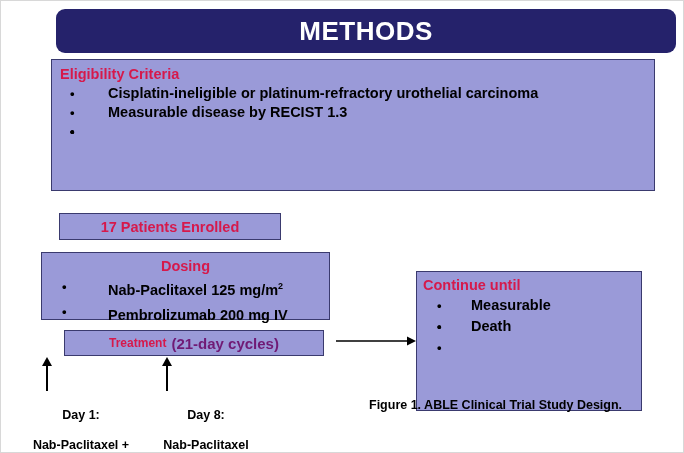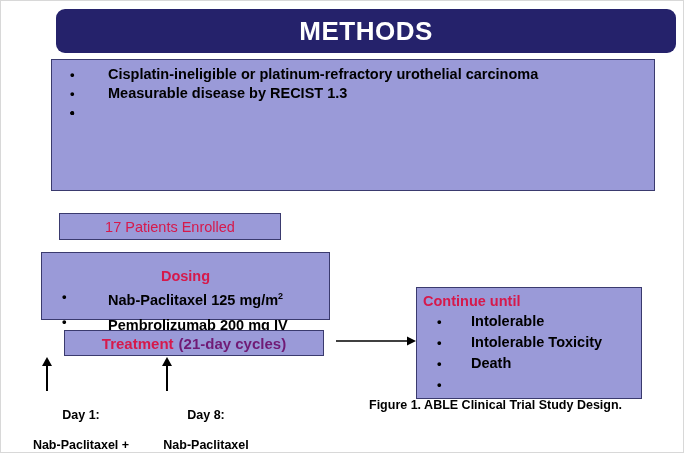--- a/index.html
+++ b/index.html
@@ -100,31 +100,31 @@
     left: 58px;
     top: 212px;
     width: 222px;
     height: 27px;
     display: flex;
     align-items: center;
     justify-content: center;
   }
   #enrolled .txt {
     color: #d6194b;
-    font-weight: normal;
+    font-weight: bold;
     font-size: 14.5px;
   }
 
   
   #dosing {
     left: 40px;
     top: 251px;
     width: 289px;
     height: 68px;
-    padding-top: 14px;
+    padding-top: 4px;
   }
   ul.dose {
     list-style: none;
     margin: 0;
     padding: 0;
   }
   ul.dose li {
     position: relative;
     color: #000000;
     font-weight: bold;
@@ -148,34 +148,34 @@
     width: 260px;
     height: 26px;
     display: flex;
     align-items: center;
     justify-content: center;
     gap: 5px;
   }
   #treatment .word-red {
     color: #d6194b;
     font-weight: bold;
-    font-size: 15px;
+    font-size: 12px;
   }
   #treatment .word-black {
     color: #701a75;
     font-weight: bold;
     font-size: 15px;
   }
 
   
   #continue {
     left: 415px;
-    top: 286px;
+    top: 270px;
     width: 226px;
-    height: 112px;
+    height: 140px;
     padding: 4px 0 1px 6px;
   }
   ul.cont {
     list-style: none;
     margin: 0;
     padding: 0;
   }
   ul.cont li {
     position: relative;
     color: #000000;
@@ -224,20 +224,21 @@
 </head>
 <body>
 
 <div id="slide">
 
   <div class="title-bar">
     <span class="title-text">METHODS</span>
   </div>
 
   <div class="panel" id="eligibility">
+    <div class="hdr-red">Eligibility Criteria</div>
     <ul class="crit">
       <li><span class="bul">•</span><span>Cisplatin-ineligible or platinum-refractory urothelial carcinoma</span></li>
       <li><span class="bul">•</span><span>Measurable disease by RECIST 1.3</span></li>
       <li><span class="bul">•</span></li>
       <li><span class="bul">•</span></li>
       <li><span class="bul">•</span></li>
     </ul>
   </div>
 
 
@@ -260,22 +261,22 @@
   </div>
 
   <div class="panel" id="treatment">
     <span class="word-red">Treatment</span>
     <span class="word-black">(21-day cycles)</span>
   </div>
 
   <div class="panel" id="continue">
     <div class="hdr-red">Continue until</div>
     <ul class="cont">
-      <li><span class="bul">•</span><span>Intolerable</span></li>
-      <li><span class="bul">•</span><span>Intolerable Toxicity</span></li>
+      <li><span class="bul">•</span><span>Measurable</span></li>
+      <li><span class="bul">•</span></li>
       <li><span class="bul">•</span><span>Death</span></li>
       <li><span class="bul">•</span></li>
     </ul>
   </div>
 
   <svg class="arrow-svg" id="arrow-right" width="82" height="12" viewBox="0 0 82 12">
     <line x1="0" y1="6" x2="71" y2="6" stroke="#000000" stroke-width="1.6"></line>
     <polygon points="71,1.5 80,6 71,10.5" fill="#000000"></polygon>
   </svg>
 

